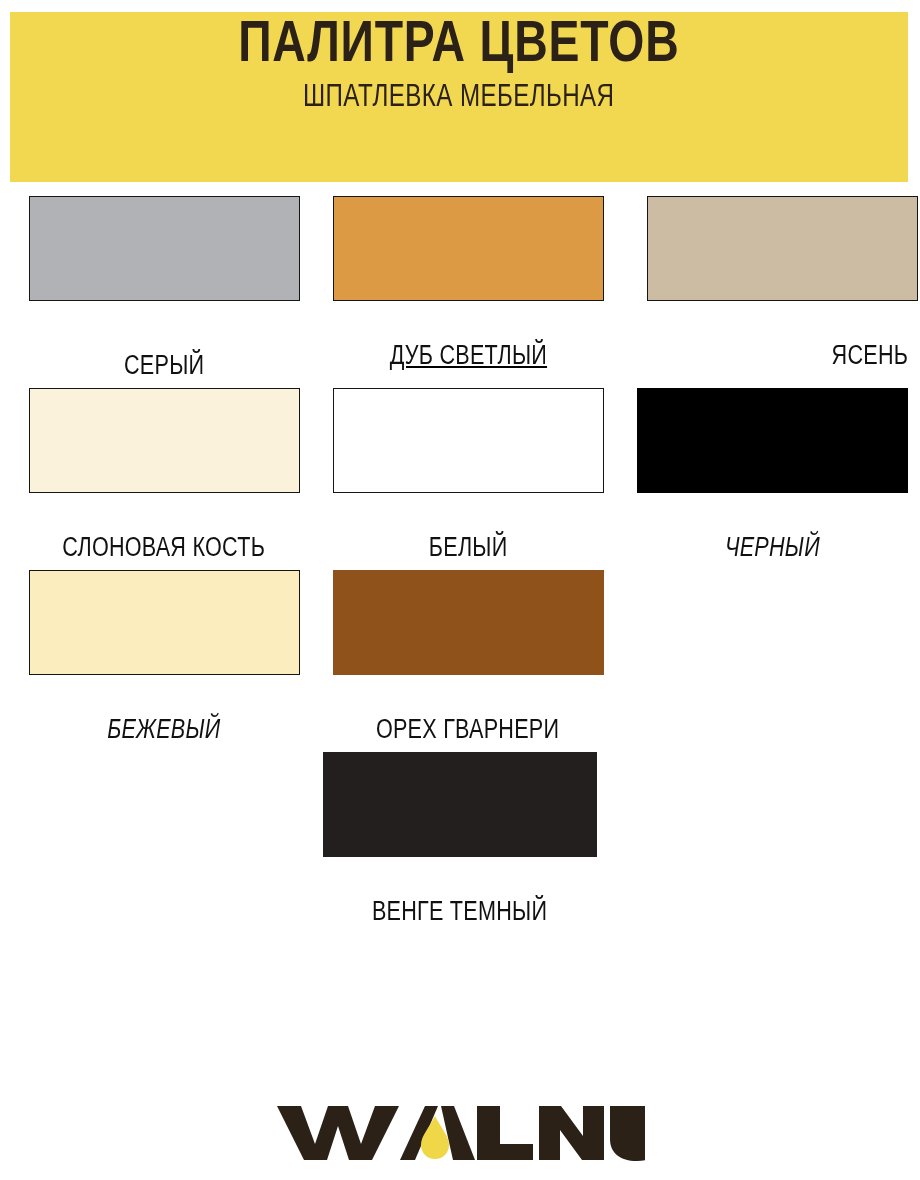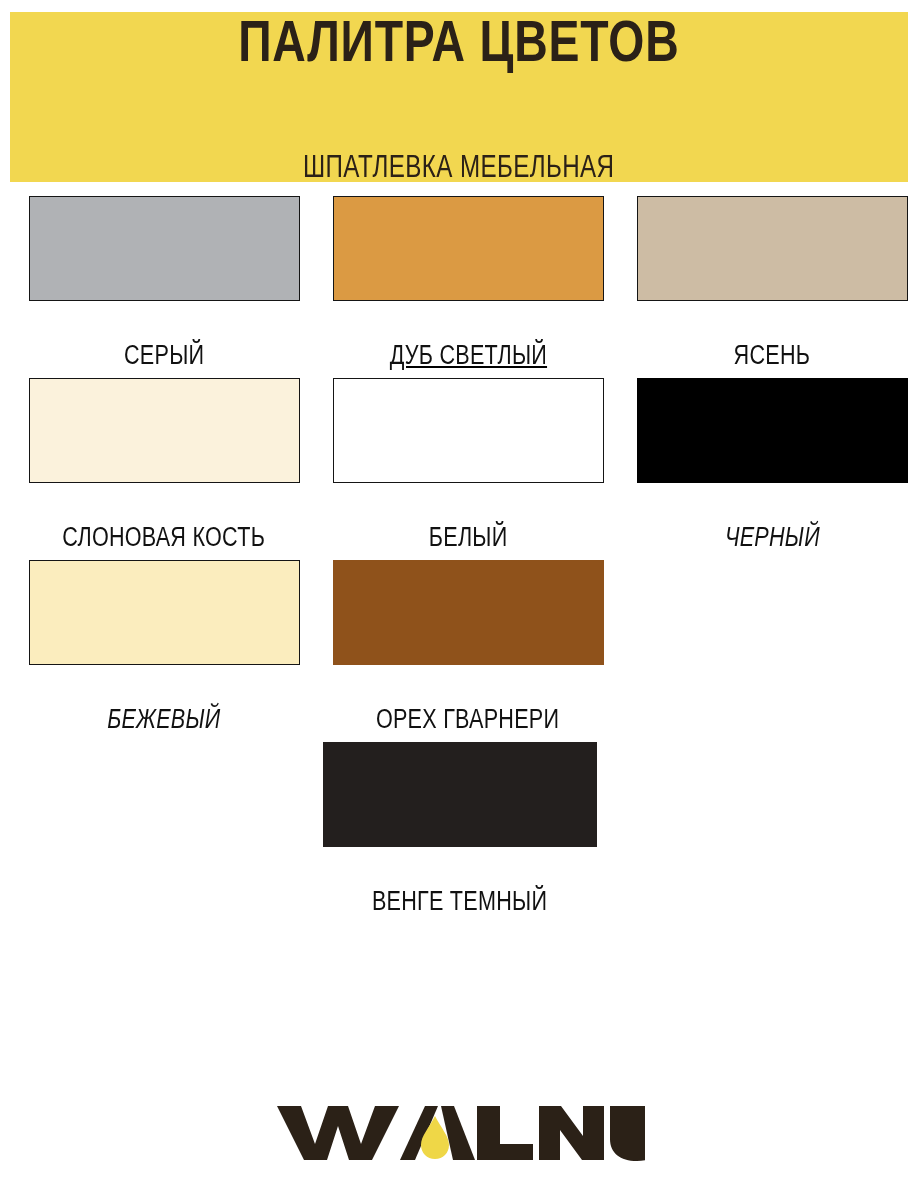--- a/index.html
+++ b/index.html
@@ -8,21 +8,21 @@
     background:#ffffff;
     font-family:"Liberation Sans", sans-serif;
     overflow:hidden;
   }
   .page{position:relative;width:920px;height:1180px;background:#fff;}
 
   
   .header{
     position:absolute;left:10px;top:12px;width:898px;height:170px;
     background:#f2d750;
-    display:flex;flex-direction:column;align-items:center;justify-content:space-between;
+    display:flex;flex-direction:column;align-items:center;justify-content:flex-start;
   }
   .header-title{
     color:#2b2117;
     font-family:"Liberation Sans", sans-serif;
     font-weight:bold;
     font-size:58px;
     line-height:1;
     letter-spacing:1px;
     transform:scaleX(0.80);
     transform-origin:center center;
@@ -79,23 +79,23 @@
     font-weight:normal;
     line-height:1;
     letter-spacing:0.3px;
     white-space:nowrap;
     transform:scaleX(0.80);
     transform-origin:center center;
     text-align:center;
   }
 
   
-  .row-1 .cell:nth-child(1){margin-left:18px;}
+  .row-1 .cell:nth-child(1){margin-left:18px;gap:10px;}
   .row-1 .cell:nth-child(2){margin-left:12px;text-decoration:underline;}
-  .row-1 .cell:nth-child(3){margin-left:12px;}
+  .row-1 .cell:nth-child(3){margin-left:12px;align-items:flex-end;}
   .row-2 .cell:nth-child(1){margin-left:18px;}
   .row-2 .cell:nth-child(2){margin-left:12px;}
   .row-2 .cell:nth-child(3){margin-left:12px;font-style:italic;}
   .row-3 .cell:nth-child(1){margin-left:18px;font-style:italic;}
   .row-3 .cell:nth-child(2){margin-left:12px;}
   .row-3 .cell:nth-child(3){margin-left:12px;}
 
   
   .logo-wrap{
     position:absolute;left:0;top:1096px;width:920px;height:72px;

